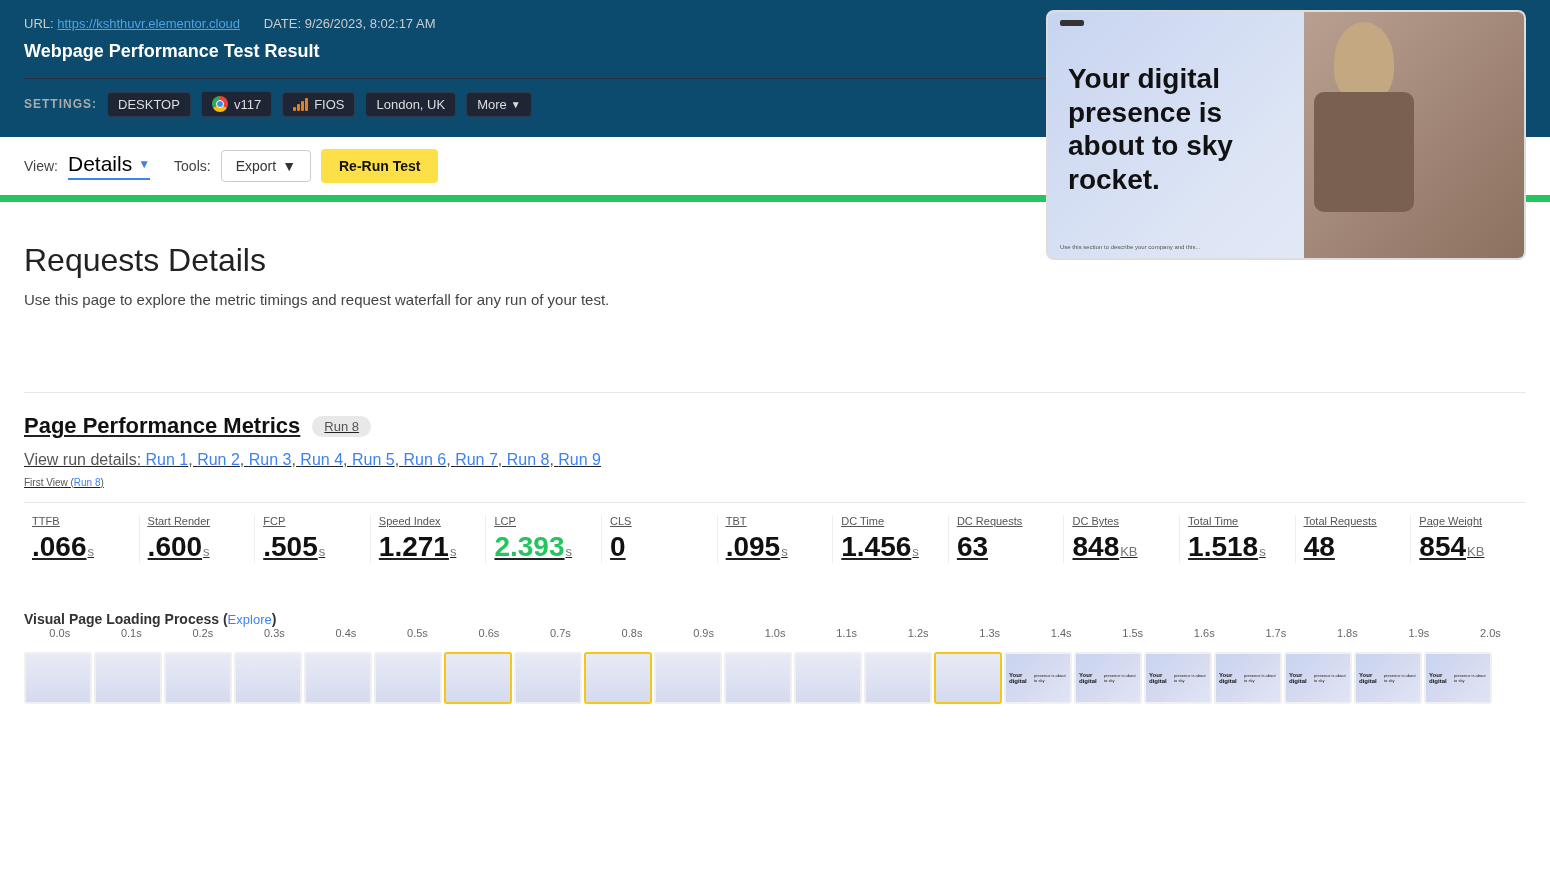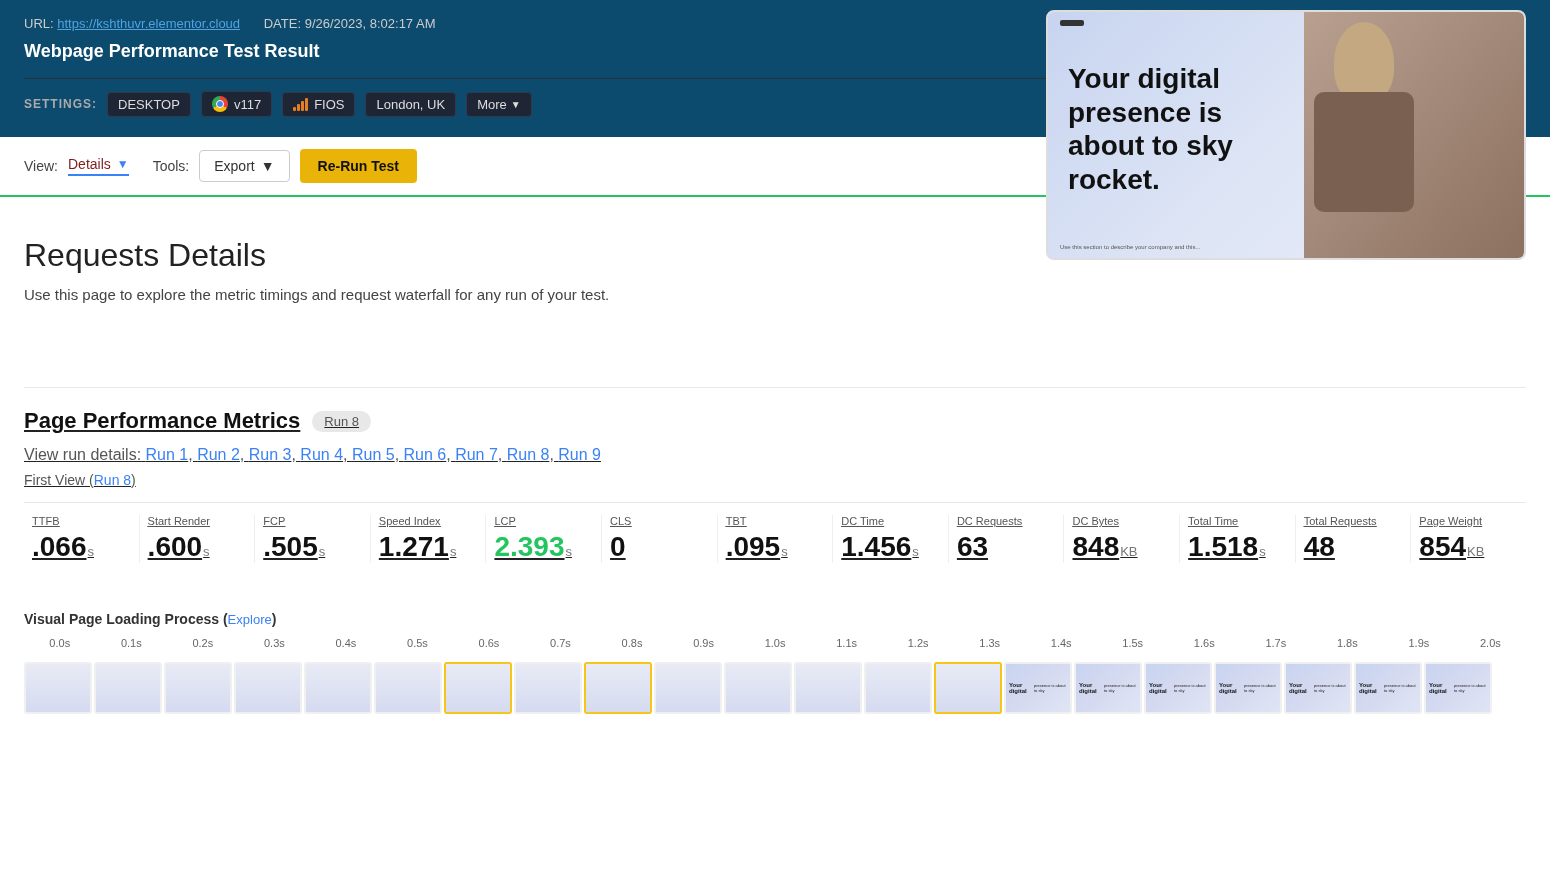--- a/index.html
+++ b/index.html
@@ -154,21 +154,21 @@
     .preview-caption {
       position: absolute;
       bottom: 8px; left: 12px;
       font-size: 6px;
       color: #555;
     }
 
     
     .toolbar {
       background: #fff;
-      border-bottom: 2px solid #22c55e;
+      border-bottom: 7px solid #22c55e;
       padding: 12px 24px;
       display: flex;
       align-items: center;
       gap: 24px;
     }
     .toolbar-section {
       display: flex;
       align-items: center;
       gap: 10px;
     }
@@ -178,36 +178,36 @@
       font-weight: 500;
     }
     .view-select {
       display: flex;
       align-items: center;
       gap: 6px;
       border-bottom: 2px solid #3b82f6;
       padding-bottom: 2px;
       cursor: pointer;
     }
-    .view-select-text { color: #7f1d1d; font-size: 14px; font-weight: 500; }
+    .view-select-text { color: #000000; font-size: 21px; font-weight: 500; }
     .view-chevron { color: #3b82f6; font-size: 12px; }
     .export-btn {
       border: 1px solid #ccc;
       border-radius: 4px;
       padding: 7px 14px;
       font-size: 14px;
       background: #fff;
       cursor: pointer;
       display: flex;
       align-items: center;
       gap: 6px;
       color: #333;
     }
     .rerun-btn {
-      background: #eab308;
+      background: #fde047;
       border: none;
       border-radius: 4px;
       padding: 9px 18px;
       font-size: 14px;
       font-weight: 600;
       cursor: pointer;
       color: #111;
     }
 
     
@@ -246,21 +246,21 @@
       font-size: 13px;
       color: #555;
     }
     .run-links {
       font-size: 16px;
       color: #555;
       margin-bottom: 8px;
     }
     .run-links a { color: #3b82f6; text-decoration: none; }
     .first-view-label {
-      font-size: 14px;
+      font-size: 10px;
       color: #555;
       margin-bottom: 14px;
     }
     .first-view-label span { color: #3b82f6; }
 
     
     .metrics-grid {
       display: flex;
       gap: 0;
       flex-wrap: nowrap;
@@ -298,21 +298,20 @@
       font-weight: 400;
       color: #777;
     }
 
     
     .visual-section { padding: 0 24px; }
     .visual-title {
       font-size: 14px;
       font-weight: 600;
       color: #333;
-      margin-bottom: 10px;
     }
     .visual-title a { color: #3b82f6; text-decoration: none; font-weight: 400; font-size: 13px; }
 
     .timeline-ruler {
       display: flex;
       gap: 0;
       font-size: 11px;
       color: #666;
       margin-bottom: 13px;
     }

